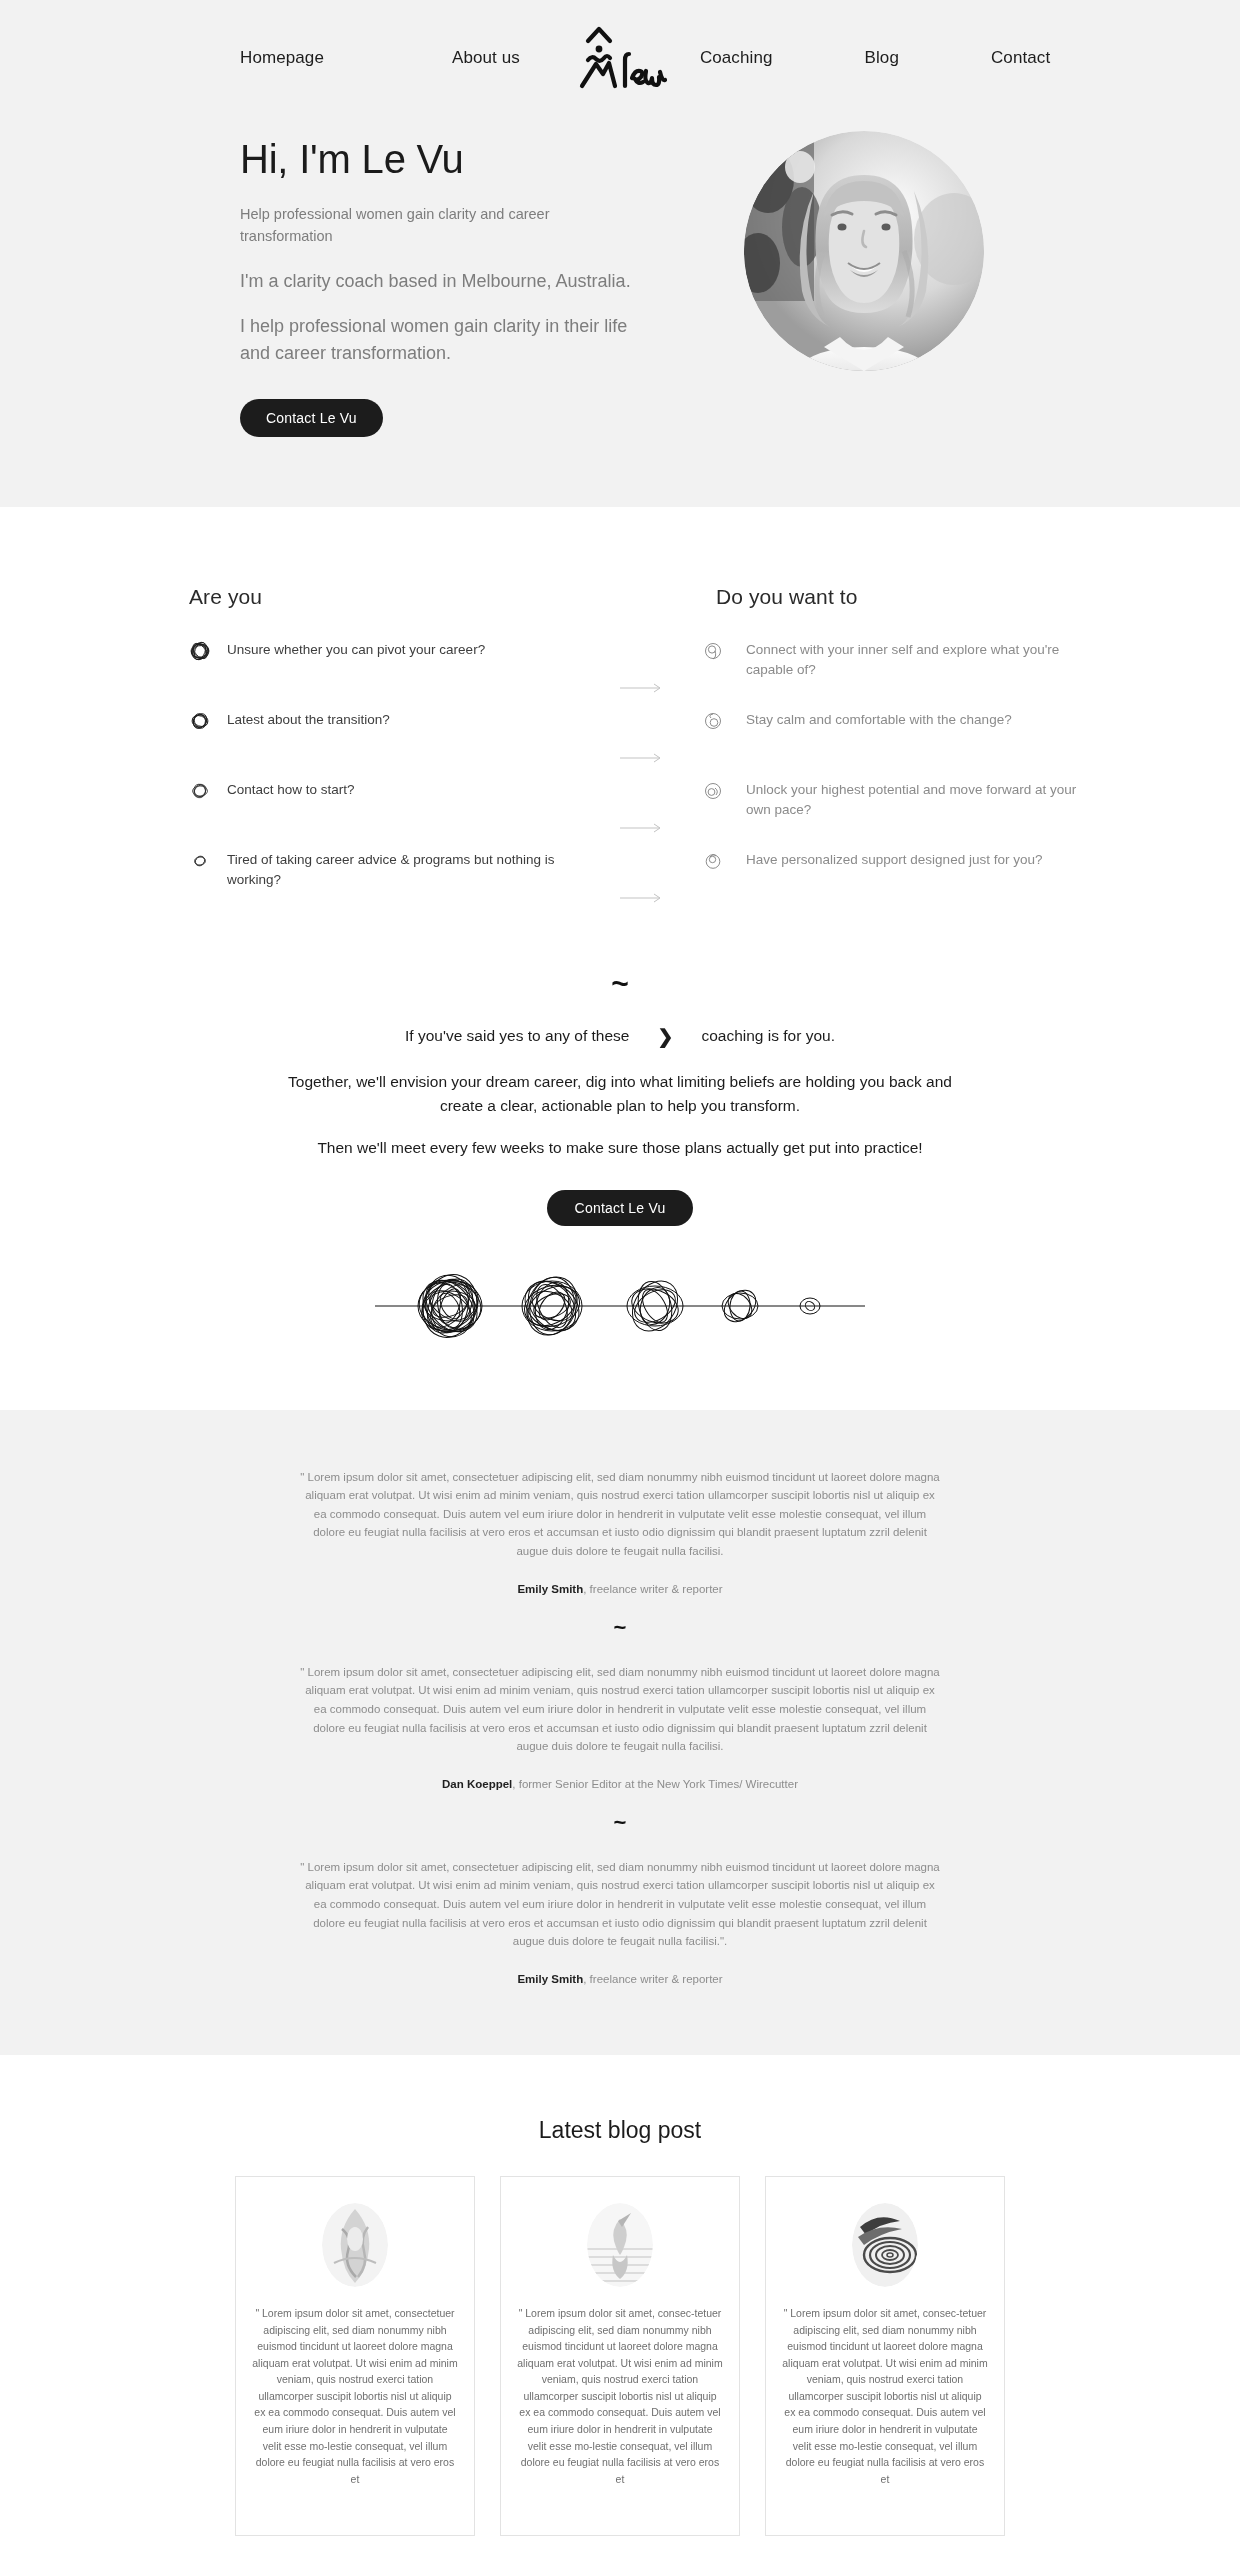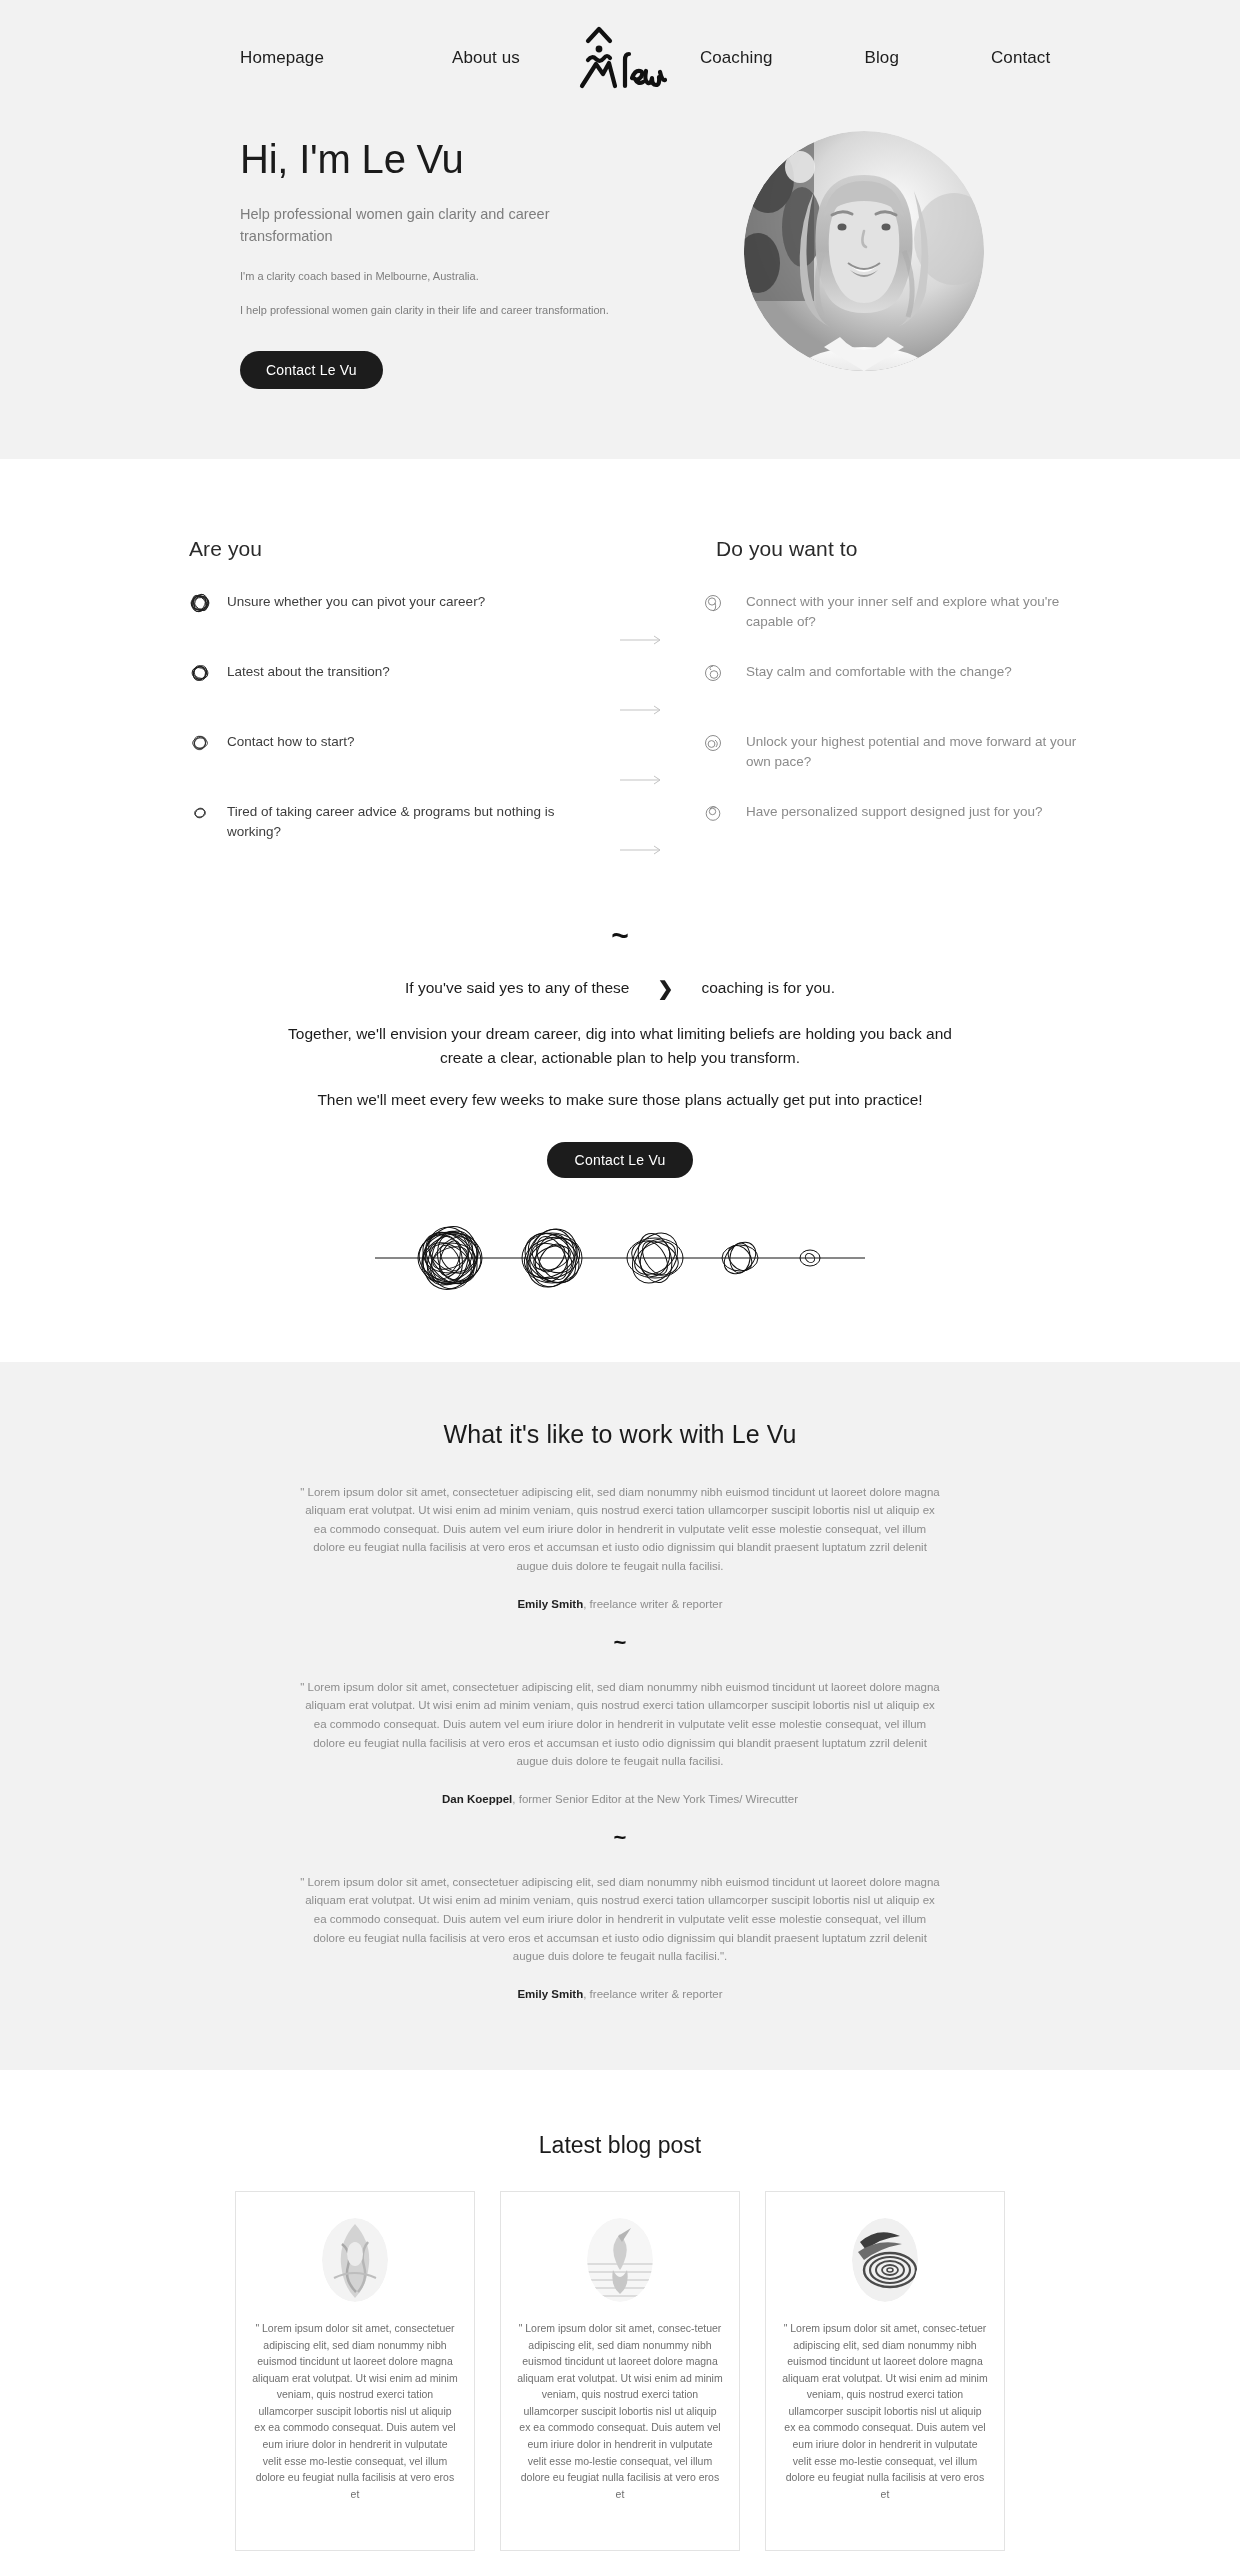--- a/index.html
+++ b/index.html
@@ -35,21 +35,21 @@
   .hero-text{width:470px;margin-left:240px;padding-top:22px;}
   .hero-title{
     font-size:40px;font-weight:400;color:#1b1b1b;letter-spacing:-.2px;
     margin-bottom:22px;
   }
   .hero-sub{
     font-size:14.5px;line-height:1.5;color:#7d7d7d;margin-bottom:20px;
     max-width:400px;
   }
   .hero-p{
-    font-size:11px;line-height:1.5;color:#7d7d7d;margin-bottom:18px;
+    font-size:18px;line-height:1.5;color:#7d7d7d;margin-bottom:18px;
     max-width:420px;
   }
   .btn-dark{
     display:inline-block;background:#1c1c1c;color:#fff;border:none;
     border-radius:22px;font-size:14px;padding:11px 26px;cursor:pointer;
     font-family:"Liberation Sans", sans-serif;letter-spacing:.2px;
     margin-top:14px;
   }
   .hero-photo-wrap{margin-left:30px;margin-top:16px;}
   .hero-photo{
@@ -440,21 +440,20 @@
           <g transform="translate(455,40)">
             <ellipse rx="10" ry="8"></ellipse>
               <ellipse rx="5" ry="4" transform="rotate(40)"></ellipse>
           </g>
         </g>
       </svg>
     </div>
   </section>
 
   <section class="testi-sec">
-    <h2 class="testi-title">What it's like to work with Le Vu</h2>
 
     <div class="testi">
       <p class="testi-body">" Lorem ipsum dolor sit amet, consectetuer adipiscing elit, sed diam nonummy nibh euismod tincidunt ut laoreet dolore magna aliquam erat volutpat. Ut wisi enim ad minim veniam, quis nostrud exerci tation ullamcorper suscipit lobortis nisl ut aliquip ex ea commodo consequat. Duis autem vel eum iriure dolor in hendrerit in vulputate velit esse molestie consequat, vel illum dolore eu feugiat nulla facilisis at vero eros et accumsan et iusto odio dignissim qui blandit praesent luptatum zzril delenit augue duis dolore te feugait nulla facilisi.</p>
       <div class="testi-attr">
         <b>Emily Smith</b><span>, freelance writer &amp; reporter</span>
       </div>
     </div>
 
     <div class="testi-sep">~</div>
 

